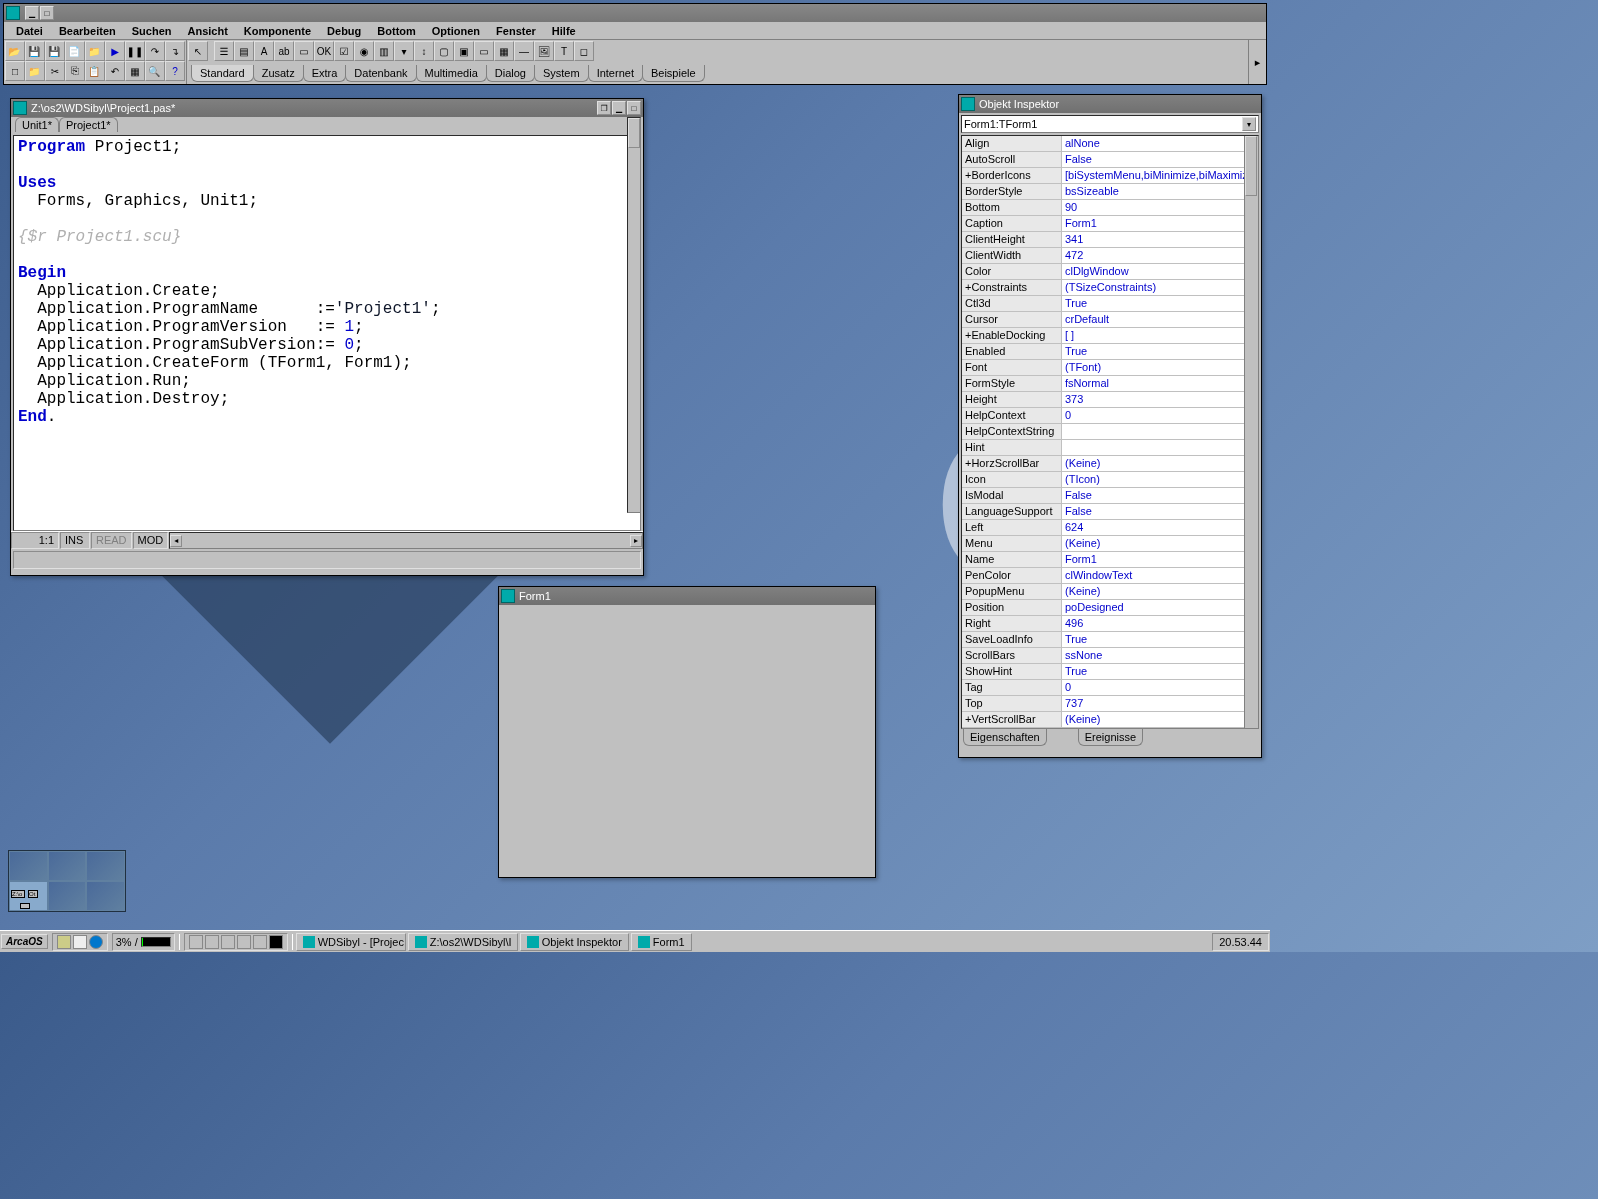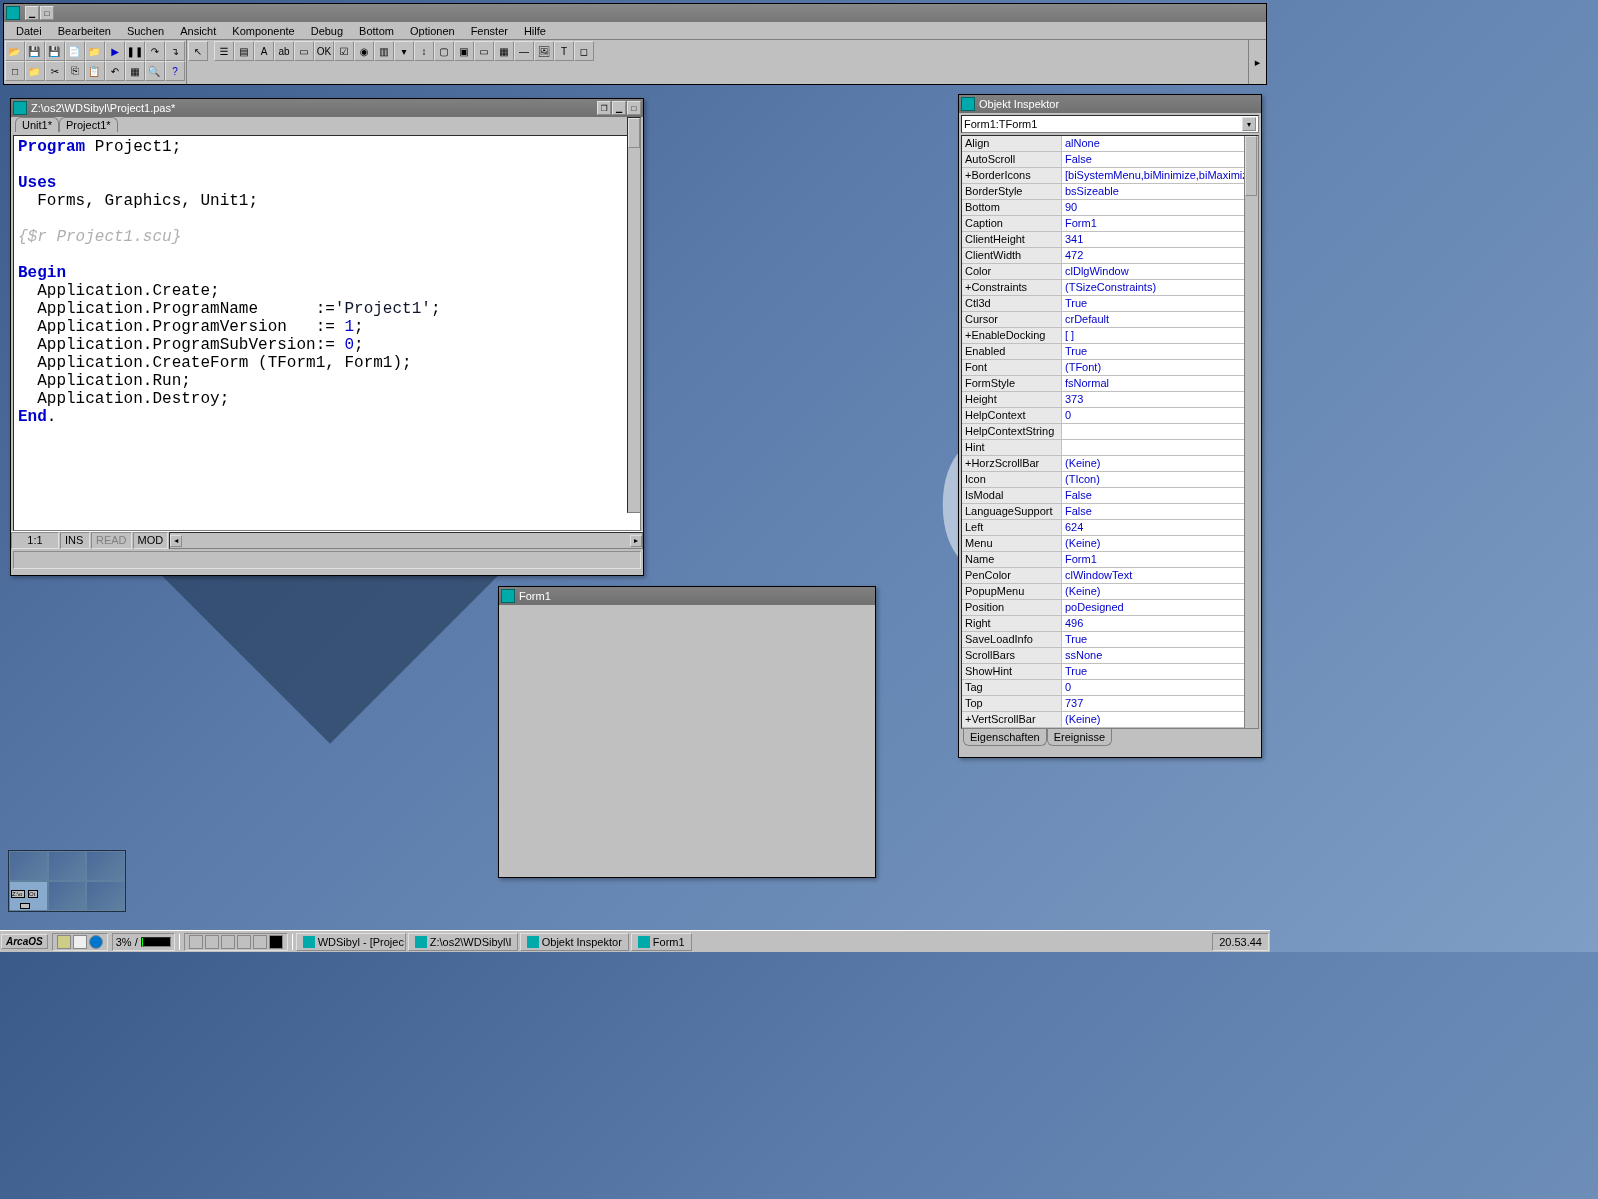--- a/index.html
+++ b/index.html
@@ -71,20 +71,21 @@
   background: #c0c0c0;
   height: 18px;
   display: flex;
   align-items: center;
   padding: 0 4px;
   border-bottom: 1px solid #808080;
 }
 .menubar .menuitem {
   padding: 16px 8px;
   cursor: default;
+  font-weight: bold;
 }
 
 .toolbars {
   display: flex;
   background: #c0c0c0;
   height: 44px;
 }
 .toolbar-left {
   display: flex;
   flex-direction: column;
@@ -256,20 +257,21 @@
   position: absolute; right: 0; top: 0; bottom: 0; width: 14px;
   background: #c0c0c0; border-left: 1px solid #808080;
 }
 .prop-scroll-thumb {
   position: absolute; top: 0; width: 12px; height: 60px;
   background: #c0c0c0; border: 1px outset #e0e0e0;
 }
 .insp-tabs {
   display: flex;
   padding: 0 4px;
+  gap: 31px;
 }
 .itab {
   padding: 2px 6px;
   border: 1px solid #808080;
   border-top: none;
   border-radius: 0 0 6px 6px;
   font-size: 11px;
 }
 
 
@@ -419,20 +421,31 @@
         <div class="tbtn">↕</div>
         <div class="tbtn">▢</div>
         <div class="tbtn">▣</div>
         <div class="tbtn">▭</div>
         <div class="tbtn">▦</div>
         <div class="tbtn">—</div>
         <div class="tbtn">🖼</div>
         <div class="tbtn">T</div>
         <div class="tbtn">◻</div>
       </div>
+      <div class="palette-tabs">
+        <div class="ptab active">Standard</div>
+        <div class="ptab">Zusatz</div>
+        <div class="ptab">Extra</div>
+        <div class="ptab">Datenbank</div>
+        <div class="ptab">Multimedia</div>
+        <div class="ptab">Dialog</div>
+        <div class="ptab">System</div>
+        <div class="ptab">Internet</div>
+        <div class="ptab">Beispiele</div>
+      </div>
     </div>
     <div style="width:18px;border-left:1px solid #808080;display:flex;align-items:center;justify-content:center">▸</div>
   </div>
 </div>
 
 <div class="child-window code-window">
   <div class="titlebar">
     <div class="sysicon"></div>
     <div class="title">Z:\os2\WDSibyl\Project1.pas*</div>
     <div class="winbtn">❐</div>
@@ -456,21 +469,21 @@
   Application.ProgramVersion   := <span class="num">1</span>;
   Application.ProgramSubVersion:= <span class="num">0</span>;
   Application.CreateForm (TForm1, Form1);
   Application.Run;
   Application.Destroy;
 <span class="kw">End</span>.</div>
   <div class="code-scroll">
       <div class="code-scroll-thumb"></div>
     </div>
   <div class="statusbar">
-    <div class="status-cell" style="min-width:48px;text-align:center">1:1</div>
+    <div class="status-cell" style="min-width:48px;text-align:right">1:1</div>
     <div class="status-cell">INS</div>
     <div class="status-cell dis">READ</div>
     <div class="status-cell">MOD</div>
     <div class="hscroll">
       <div class="arrow">◂</div>
       <div class="track"></div>
       <div class="arrow">▸</div>
     </div>
   </div>
   <div class="status-msg"></div>

